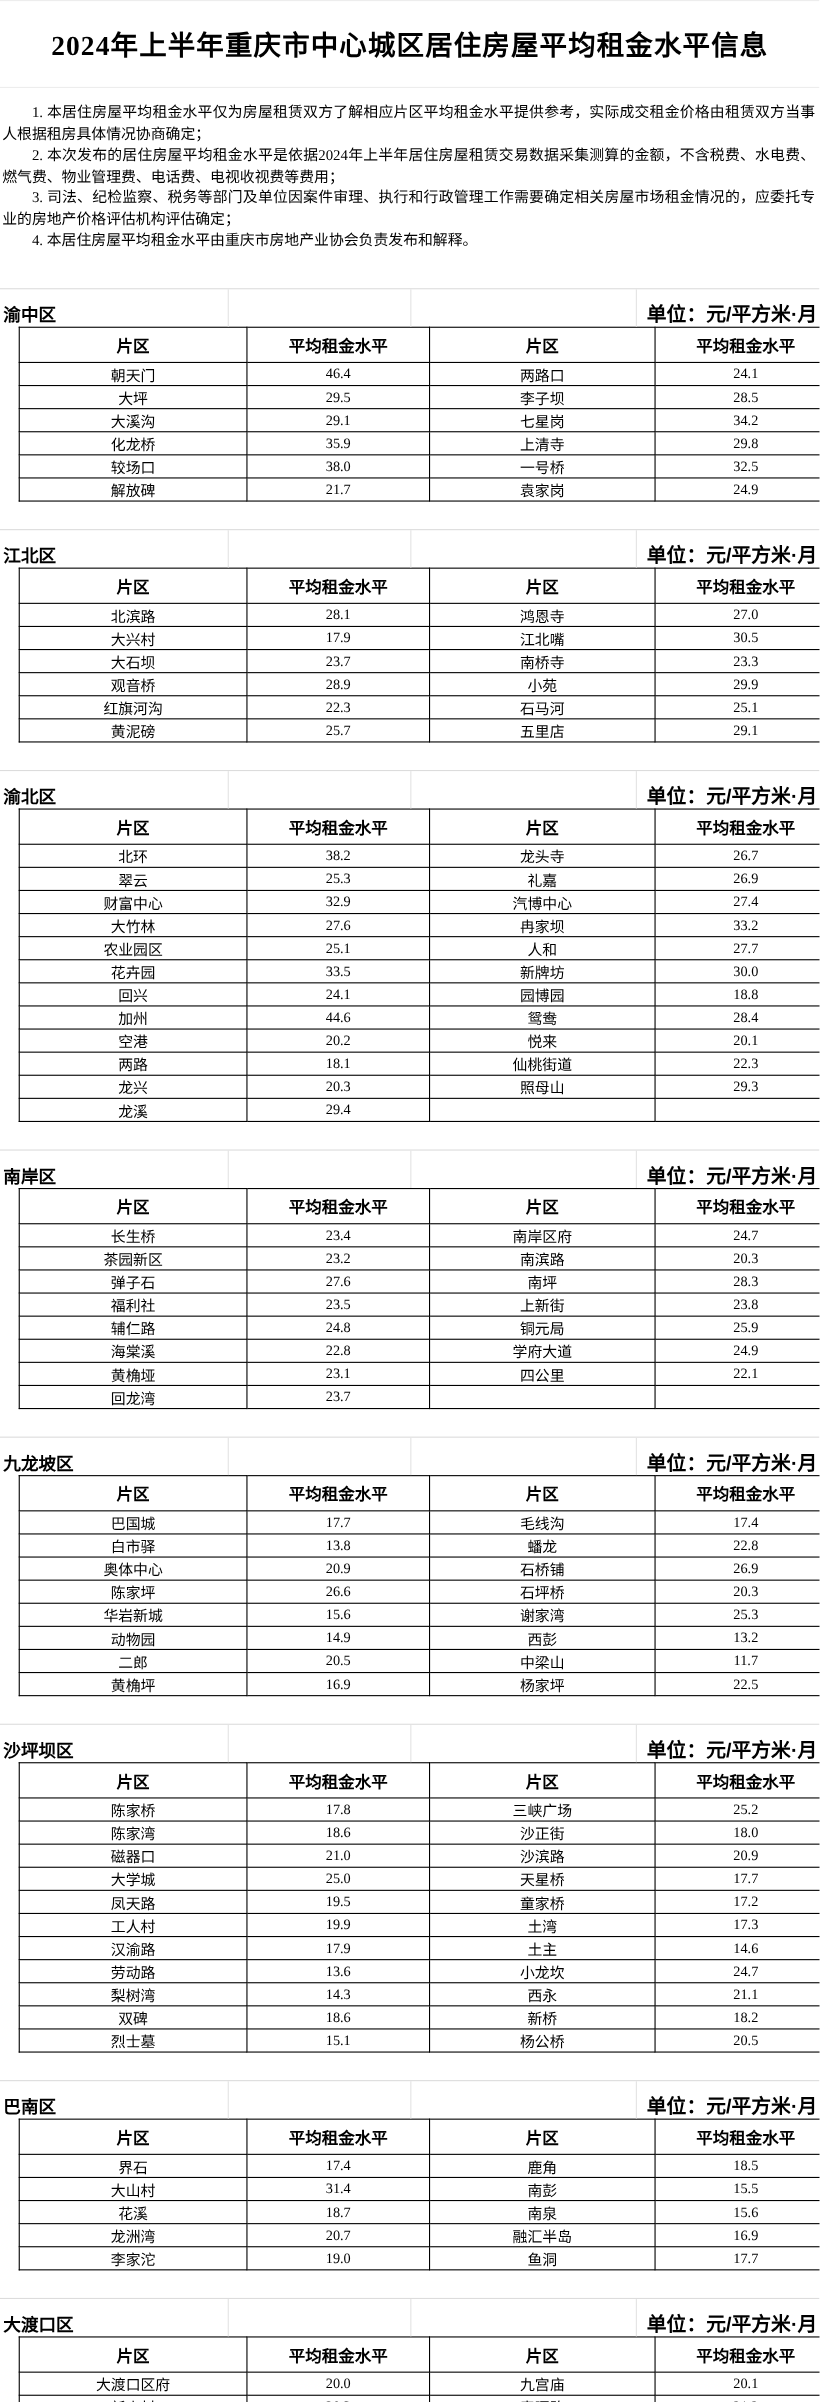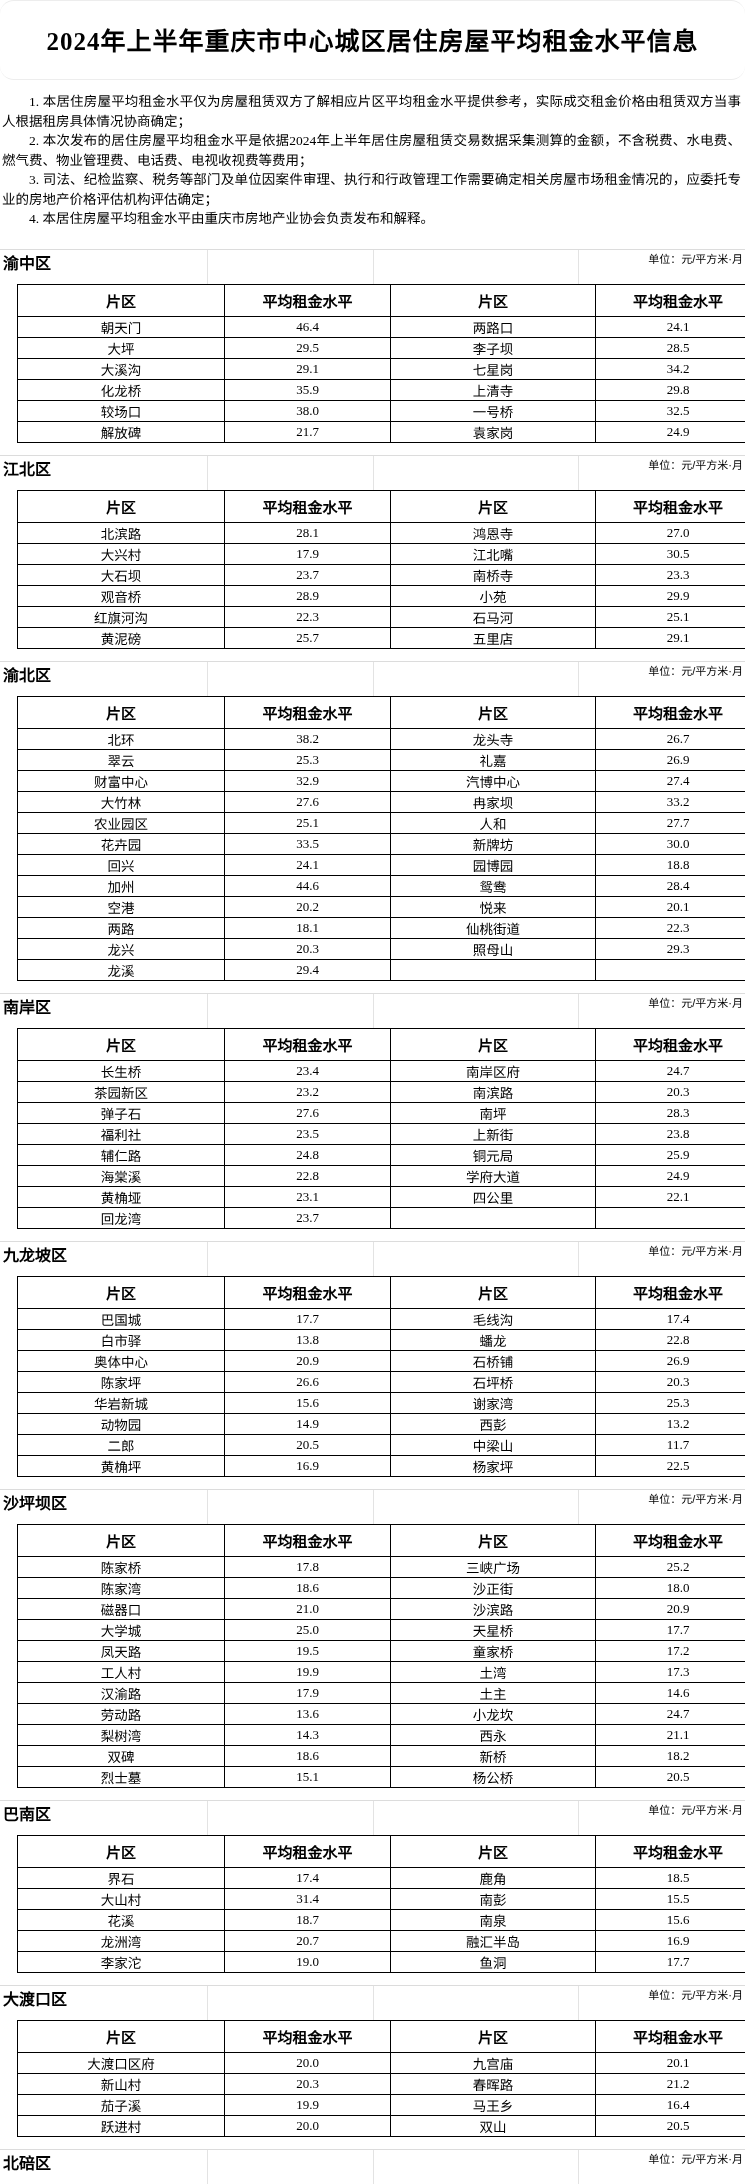--- a/index.html
+++ b/index.html
@@ -10,21 +10,20 @@
     -webkit-font-smoothing:antialiased;
   }
   .page{width:745px;}
 
   
   .title-block{
     border-top:1px solid #ededed;
     border-bottom:1px solid #ededed;
     padding:20px 0 22px 0;
     text-align:center;
-    border-radius:14px;
   }
   .title-block h1{
     margin:0;
     font-size:25px;
     font-weight:bold;
     letter-spacing:1px;
     font-family:"Liberation Serif","DejaVu Serif",serif;
   }
 
   
@@ -36,36 +35,36 @@
     text-indent:2em;
     font-family:"Liberation Serif","DejaVu Serif",serif;
     font-size:13.5px;
     line-height:19.5px;
     text-align:justify;
   }
 
   
   .section-band{
     position:relative;
-    margin-top:12px;
+    margin-top:25px;
     height:34px;
     border-top:1px solid #dcdcdc;
     display:flex;
     justify-content:space-between;
-    align-items:flex-start;
+    align-items:flex-end;
   }
   .section-band .vline{
     position:absolute;top:0;bottom:0;width:1px;background:#e3e3e3;
   }
   .vl-1{left:207px;} .vl-2{left:373px;} .vl-3{left:578px;}
   .district{
     font-size:16px;font-weight:bold;padding-left:3px;position:relative;z-index:1;background:transparent;
   }
   .unit{
-    font-size:11px;font-weight:normal;padding-right:2px;position:relative;z-index:1;
+    font-size:18px;font-weight:bold;padding-right:2px;position:relative;z-index:1;
   }
 
   
   table.rent{
     width:743px;
     margin-left:17px;
     border-collapse:collapse;
     table-layout:fixed;
   }
   table.rent th{

